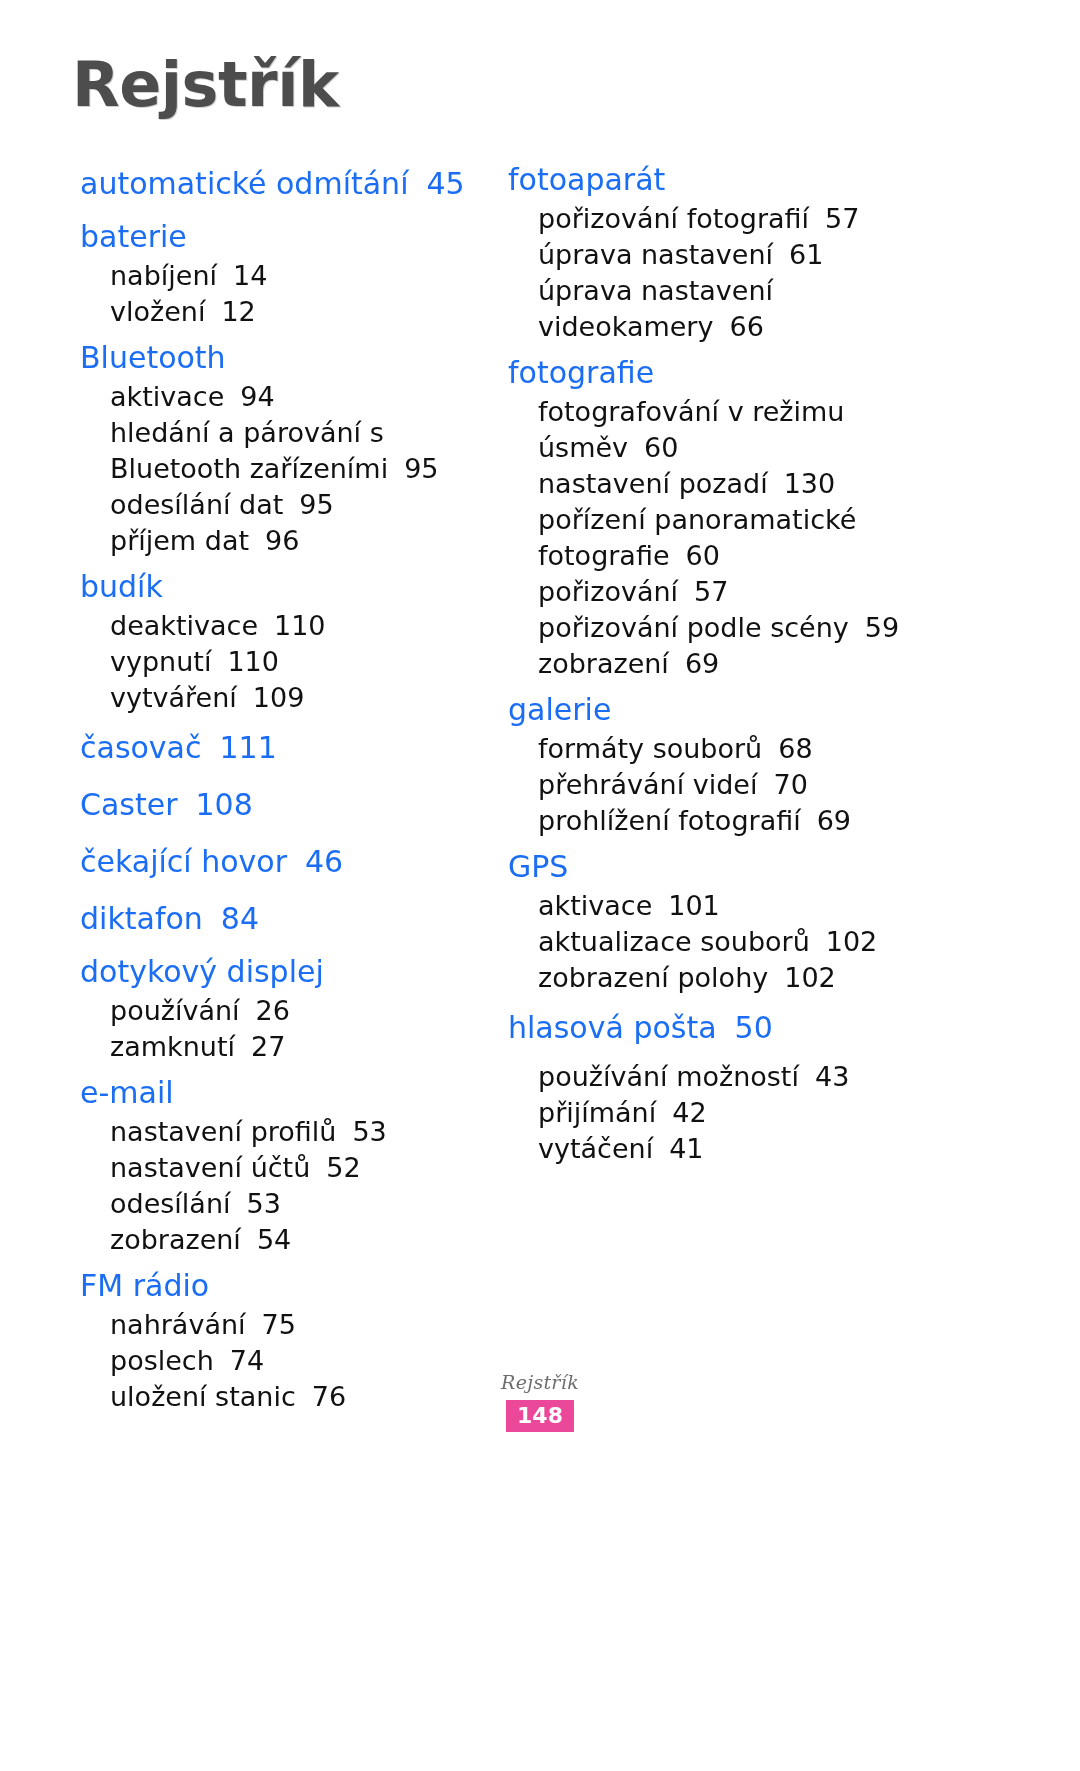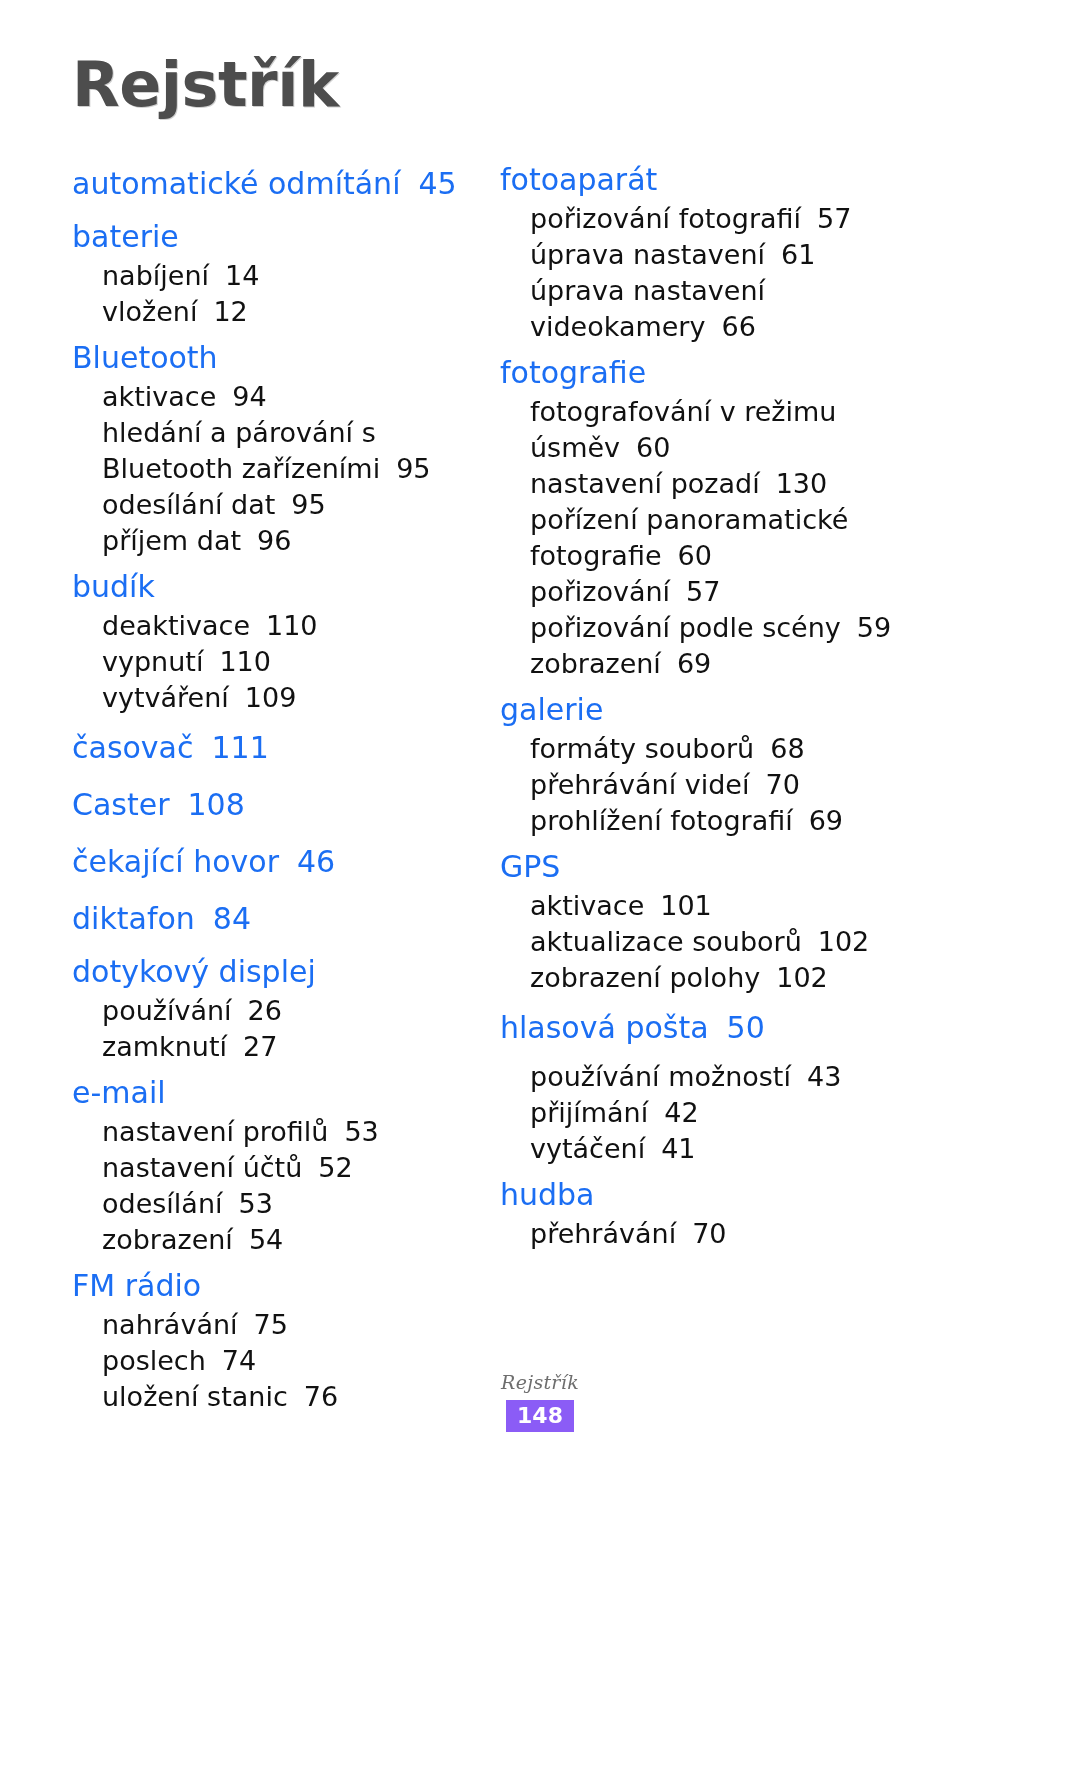--- a/index.html
+++ b/index.html
@@ -28,20 +28,21 @@
     text-shadow:1px 1px 0 rgba(120,120,120,0.35);
   }
 
   
   .columns {
     position:absolute;
     left:0; top:158px;
     width:1080px;
     display:flex;
     align-items:flex-start;
+    padding-left:8px;
   }
   .col {
     display:flex;
     flex-direction:column;
   }
   .col-left  { width:420px; margin-left:72px; }
   .col-right { width:470px; margin-left:8px; }
 
   
   .group { margin-bottom:6px; }
@@ -84,21 +85,21 @@
   .footer-label {
     font-family:"DejaVu Serif", serif;
     font-style:italic;
     font-size:19px;
     color:#6e6e6e;
     letter-spacing:0.3px;
   }
   .page-badge {
     display:inline-block;
     margin-top:7px;
-    background:#8b5cf6;
+    background:#ec4899;
     color:#ffffff;
     font-size:22px;
     font-weight:700;
     padding:3px 11px 4px 11px;
     line-height:1.15;
   }
 </style>
 </head>
 <body>
 
@@ -193,24 +194,20 @@
           <div class="entry-sub"><span>zobrazení polohy</span><span class="pg">102</span></div>
         </div>
         <div class="group">
           <div class="entry-head standalone"><span>hlasová pošta</span><span class="pg">50</span></div>
         </div>
         <div class="group">
           <div class="entry-sub"><span>používání možností</span><span class="pg">43</span></div>
           <div class="entry-sub"><span>přijímání</span><span class="pg">42</span></div>
           <div class="entry-sub"><span>vytáčení</span><span class="pg">41</span></div>
         </div>
-        <div class="group">
-          <div class="entry-head"><span>hudba</span></div>
-          <div class="entry-sub"><span>přehrávání</span><span class="pg">70</span></div>
-        </div>
       </div>
   </div>
 
   <div class="footer">
     <div class="footer-label">Rejstřík</div>
     <div class="page-badge">148</div>
   </div>
 
 </div>
 

